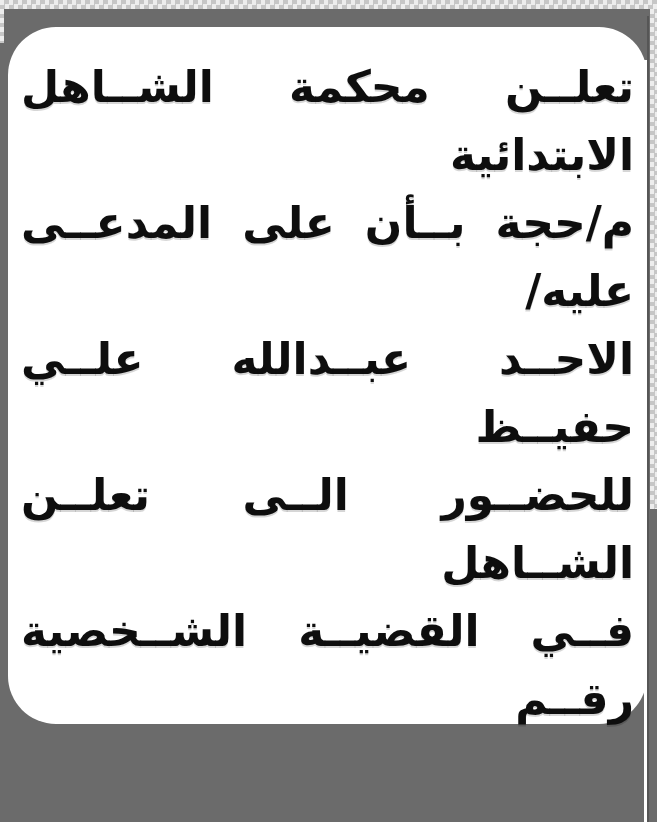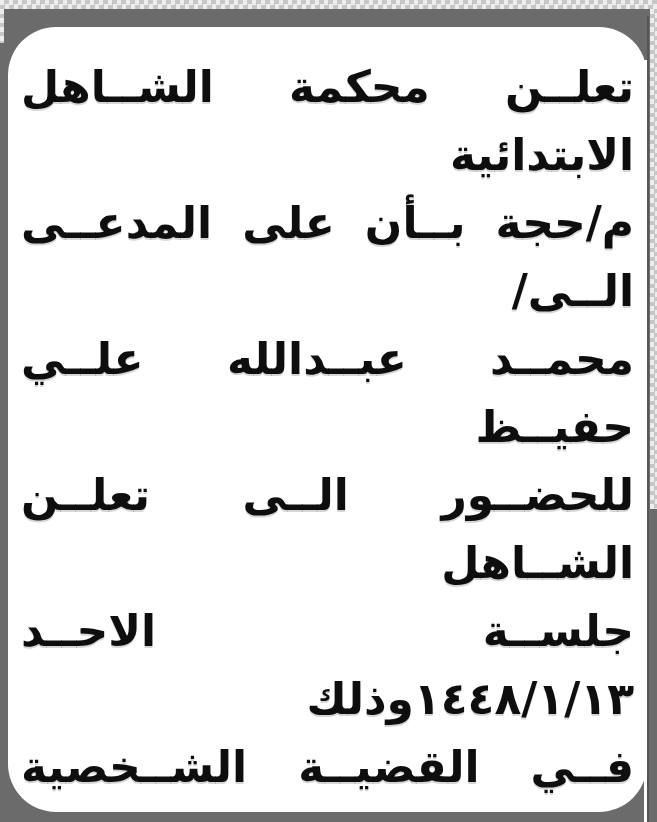--- a/index.html
+++ b/index.html
@@ -20,21 +20,21 @@
     background-image:repeating-conic-gradient(var(--checker_dark) 0% 25%, var(--checker_light) 0% 50%);
     background-size:9px 9px;
   }
   .edge-top{position:absolute;left:0;top:0;width:657px;height:9px;}
   .edge-left{position:absolute;left:0;top:9px;width:4px;height:34px;}
   .edge-right{position:absolute;left:650px;top:9px;width:7px;height:500px;}
   .column-rule{position:absolute;left:647px;top:16px;width:2px;height:806px;background:var(--rule);}
   .gutter{position:absolute;left:644px;top:60px;width:3px;height:762px;background:var(--card);}
 
   .notice-card{
-    position:absolute;left:8px;top:27px;width:639px;height:785px;
+    position:absolute;left:8px;top:27px;width:639px;height:697px;
     background:var(--card);border-radius:48px;
   }
   .notice-text{
     direction:rtl;
     padding:26px 13px 0 13px;
     font-size:44px;
     font-weight:bold;
     line-height:68px;
     color:var(--text);
     text-shadow:0 2px 0 rgba(0,0,0,0.16);
@@ -52,22 +52,21 @@
 
   <div class="checker edge-top"></div>
   <div class="checker edge-left"></div>
   <div class="checker edge-right"></div>
   <div class="gutter"></div>
   <div class="column-rule"></div>
 
   <div class="notice-card">
     <div class="notice-text" dir="rtl">
       <div class="line">تعلــن محكمة الشــاهل الابتدائية</div>
-      <div class="line">م/حجة بــأن على المدعــى الــى/</div>
-      <div class="line">محمــد عبــدالله علــي حفيــظ</div>
+      <div class="line">م/حجة بــأن على المدعــى عليه/</div>
+      <div class="line">الاحــد عبــدالله علــي حفيــظ</div>
       <div class="line">للحضــور الــى تعلــن الشــاهل</div>
-      <div class="line">جلســة الاحــد ١٤٤٨/١/١٣وذلك</div>
       <div class="line">فــي القضيــة الشــخصية رقــم</div>
 
     </div>
   </div>
 
 </div>
 
 </body></html>

